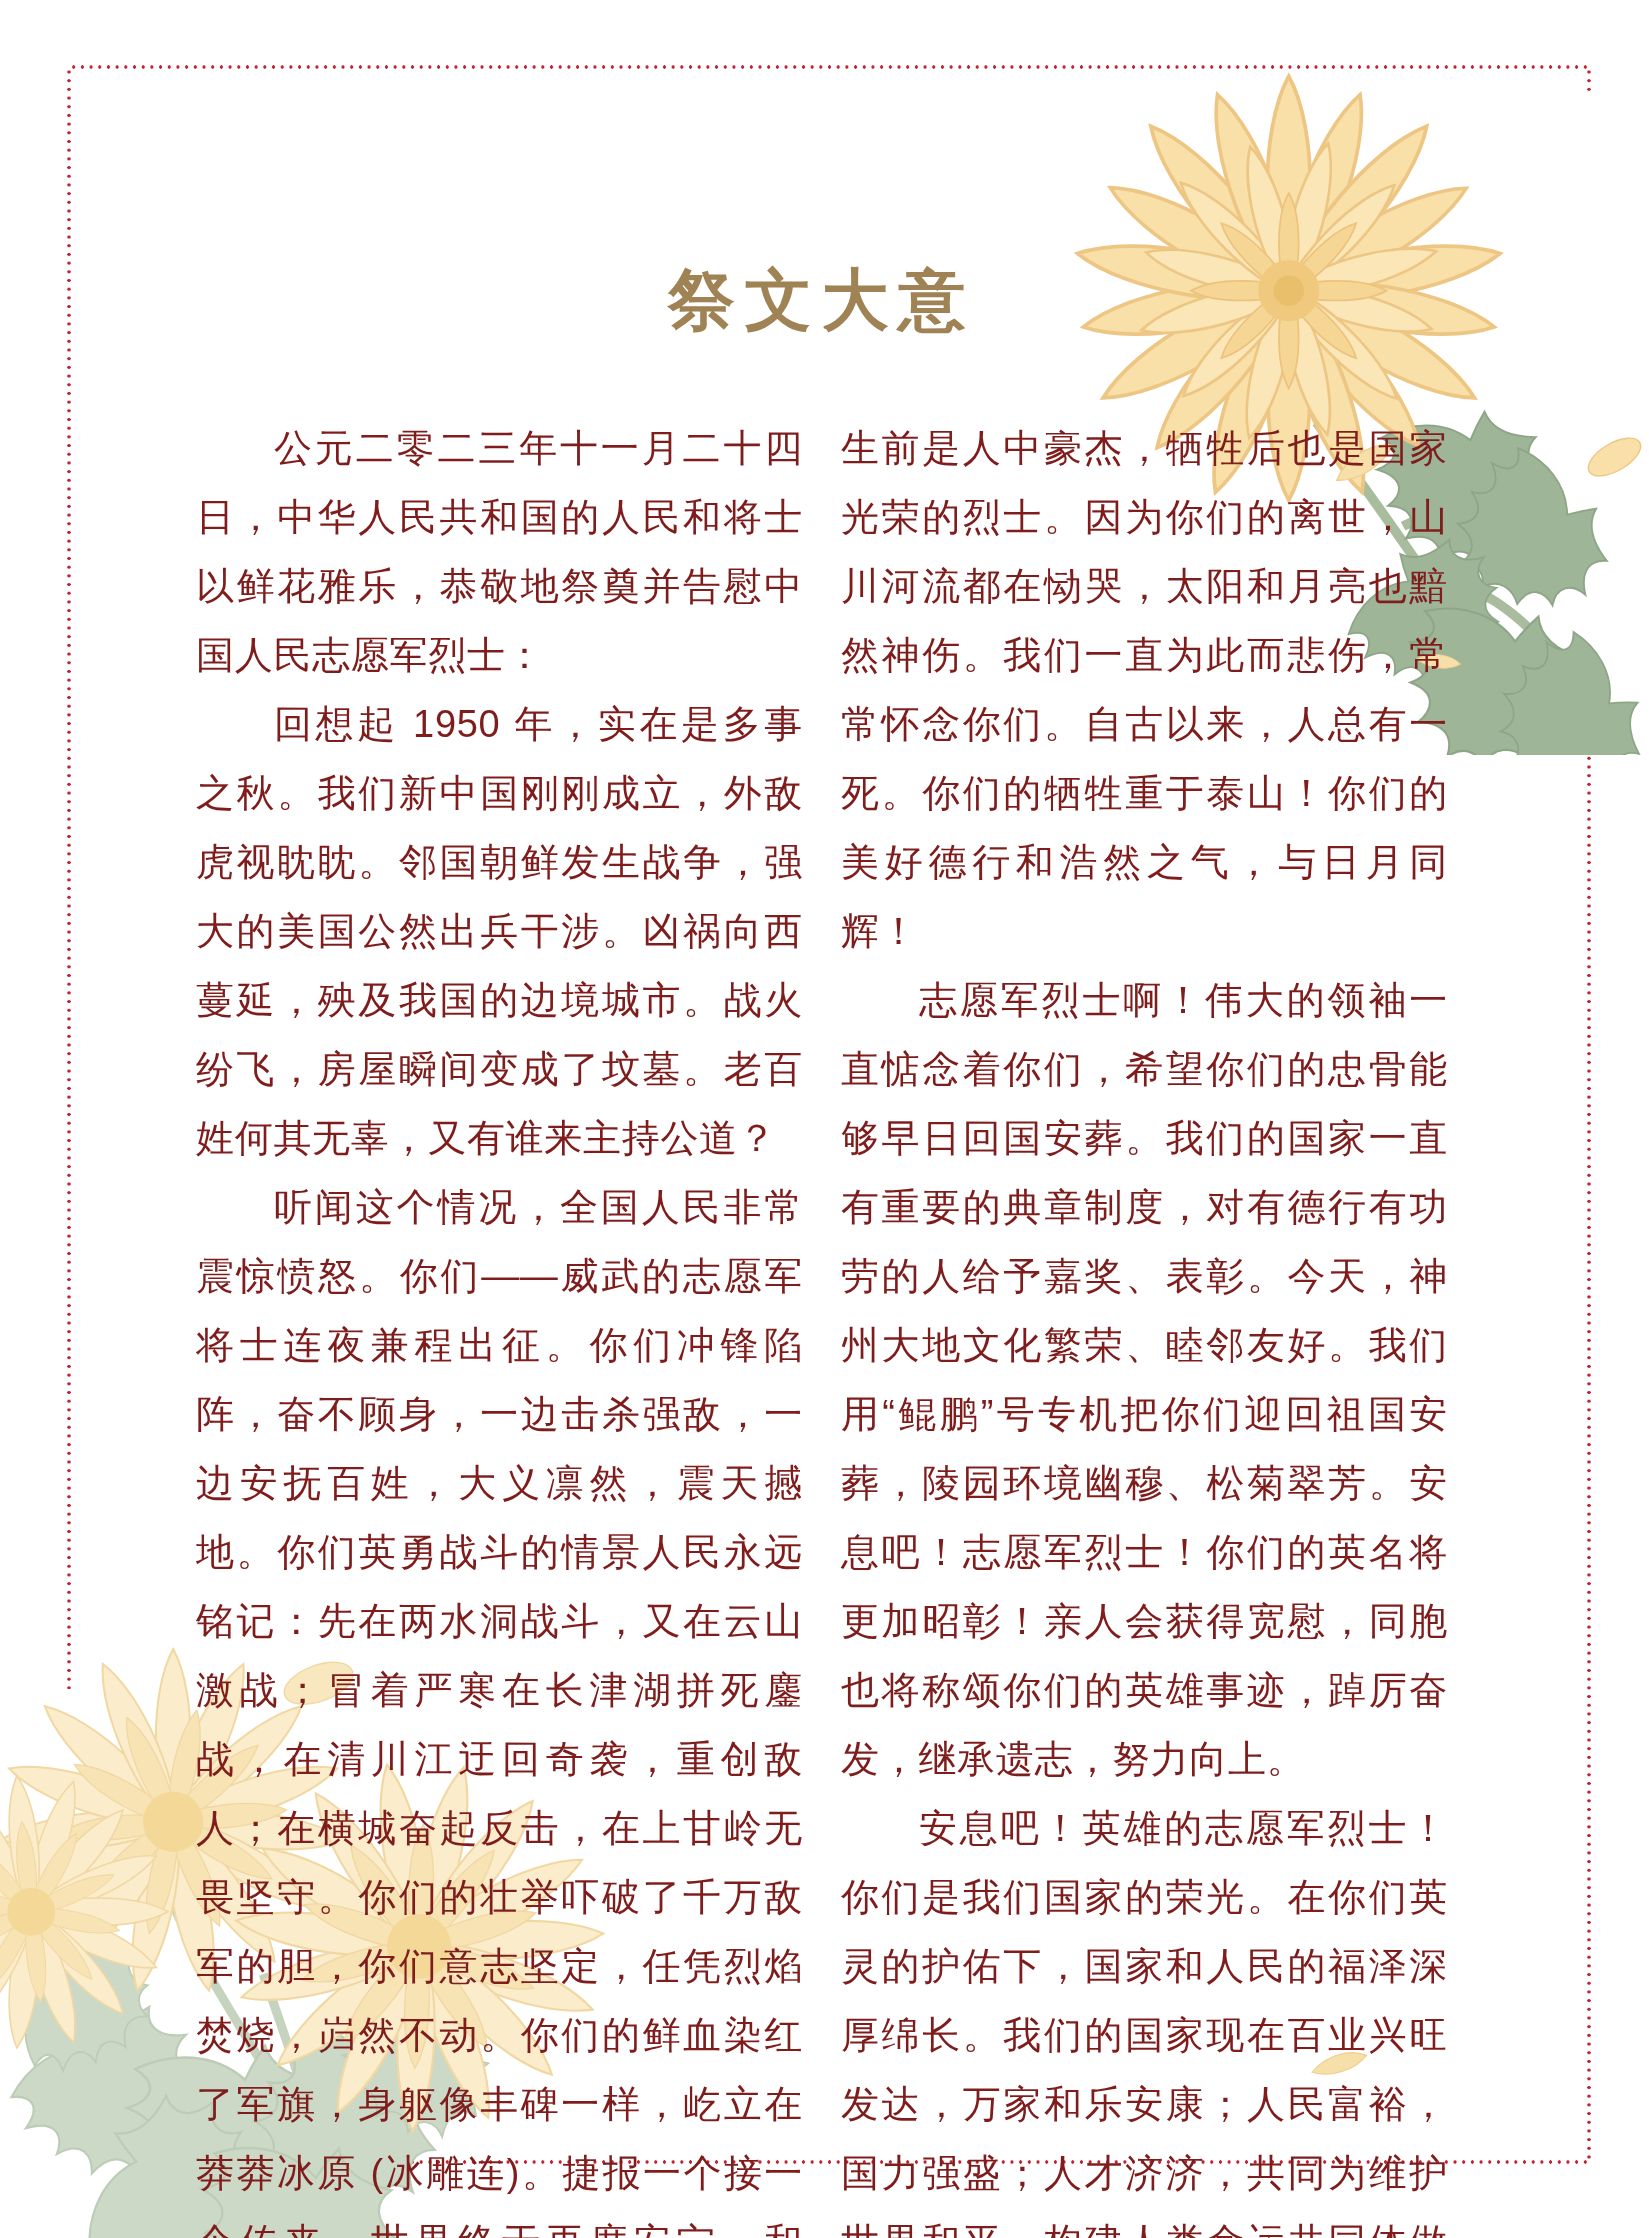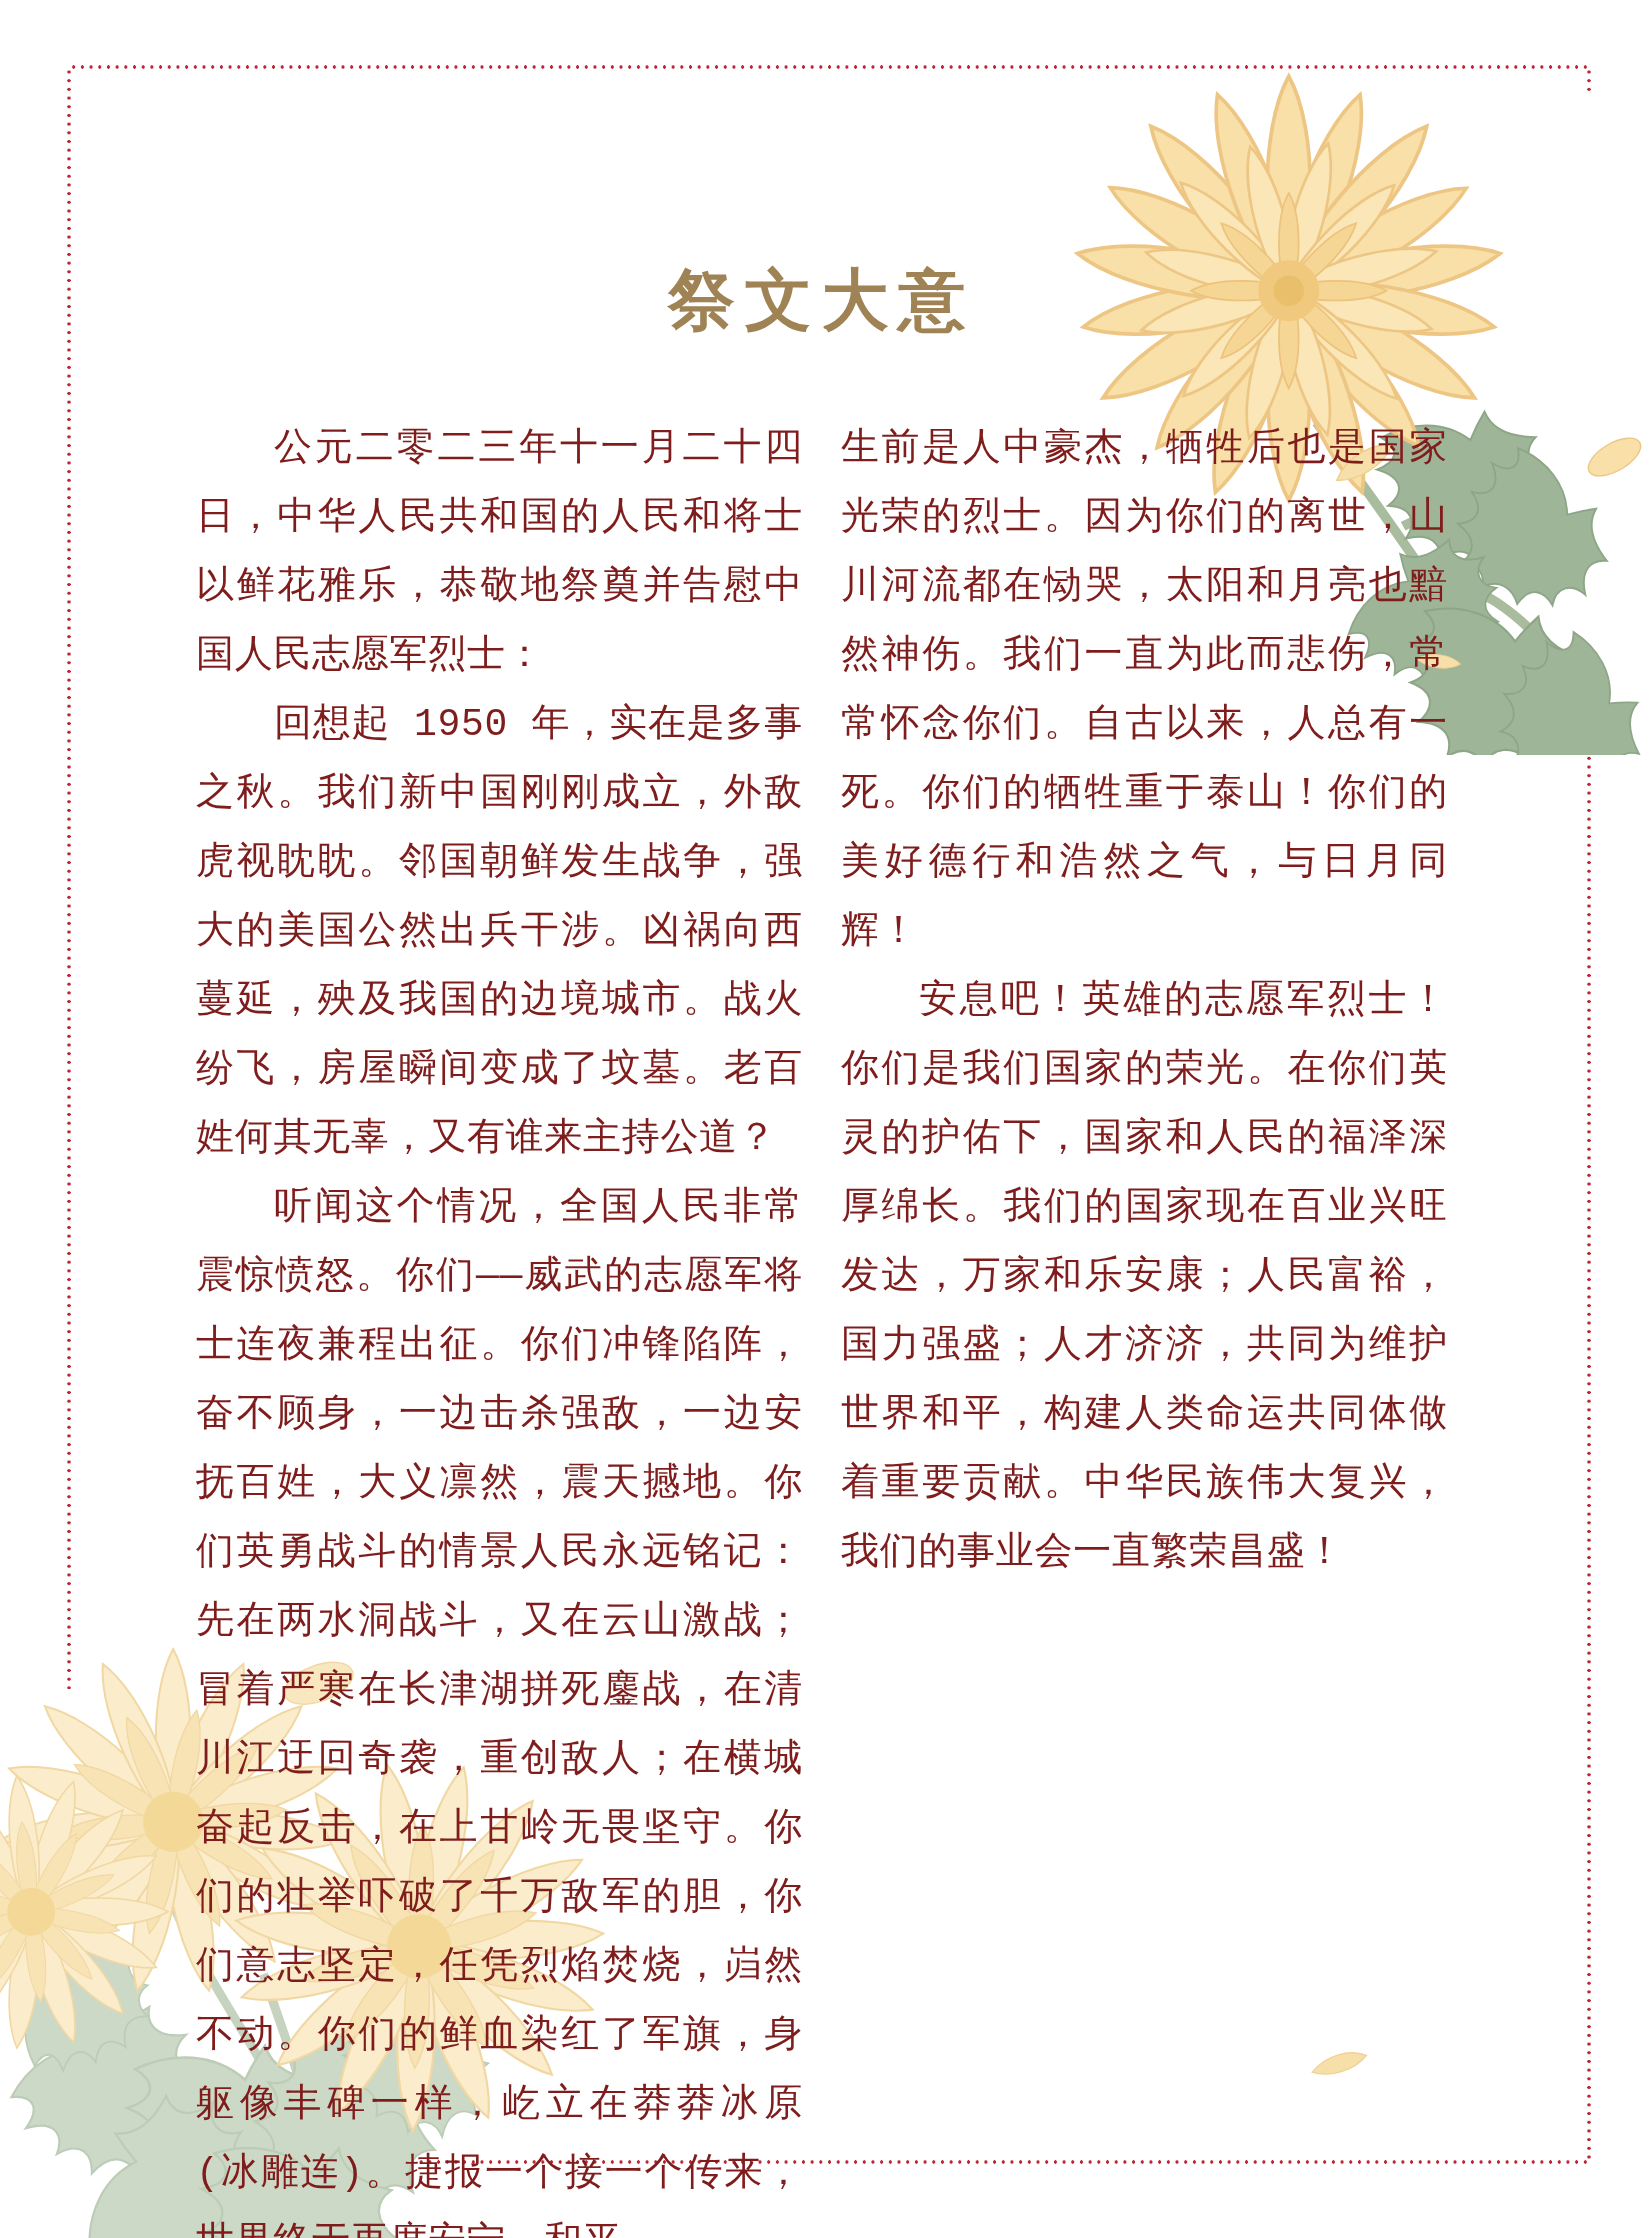--- a/index.html
+++ b/index.html
@@ -1,21 +1,21 @@
 <!DOCTYPE html>
 <html style="font-size:11px"><head>
 <meta charset="utf-8">
 <style>
   html,body{margin:0;padding:0;background:#ffffff;}
   .page{
     position:relative;
     width:1650px;height:2239px;
     background:#ffffff;
     overflow:hidden;
-    font-family:Liberation Mono, monospace;
+    font-family:Liberation Sans, sans-serif;
   }
   
   .dots-h{
     position:absolute;height:4.2px;
     background-image:radial-gradient(circle, #c02434 0, #c02434 1.7px, rgba(192,36,52,0) 1.9px);
     background-size:8.7px 4.2px;
     background-repeat:repeat-x;
     background-position:center;
   }
   .dots-v{
@@ -220,18 +220,19 @@
 
   <div class="col col-left">
     <p class="indent">公元二零二三年十一月二十四日，中华人民共和国的人民和将士以鲜花雅乐，恭敬地祭奠并告慰中国人民志愿军烈士：</p>
     <p class="indent">回想起 1950 年，实在是多事之秋。我们新中国刚刚成立，外敌虎视眈眈。邻国朝鲜发生战争，强大的美国公然出兵干涉。凶祸向西蔓延，殃及我国的边境城市。战火纷飞，房屋瞬间变成了坟墓。老百姓何其无辜，又有谁来主持公道？</p>
     <p class="indent">听闻这个情况，全国人民非常震惊愤怒。你们——威武的志愿军将士连夜兼程出征。你们冲锋陷阵，奋不顾身，一边击杀强敌，一边安抚百姓，大义凛然，震天撼地。你们英勇战斗的情景人民永远铭记：先在两水洞战斗，又在云山激战；冒着严寒在长津湖拼死鏖战，在清川江迂回奇袭，重创敌人；在横城奋起反击，在上甘岭无畏坚守。你们的壮举吓破了千万敌军的胆，你们意志坚定，任凭烈焰焚烧，岿然不动。你们的鲜血染红了军旗，身躯像丰碑一样，屹立在莽莽冰原 (冰雕连)。捷报一个接一个传来，世界终于再度安宁、和平。</p>
 
   </div>
 
   <div class="col col-right">
     <p>生前是人中豪杰，牺牲后也是国家光荣的烈士。因为你们的离世，山川河流都在恸哭，太阳和月亮也黯然神伤。我们一直为此而悲伤，常常怀念你们。自古以来，人总有一死。你们的牺牲重于泰山！你们的美好德行和浩然之气，与日月同辉！</p>
+    <p class="indent">志愿军烈士啊！伟大的领袖一直惦念着你们，希望你们的忠骨能够早日回国安葬。我们的国家一直有重要的典章制度，对有德行有功劳的人给予嘉奖、表彰。今天，神州大地文化繁荣、睦邻友好。我们用“鲲鹏”号专机把你们迎回祖国安葬，陵园环境幽穆、松菊翠芳。安息吧！志愿军烈士！你们的英名将更加昭彰！亲人会获得宽慰，同胞也将称颂你们的英雄事迹，踔厉奋发，继承遗志，努力向上。</p>
     <p class="indent">安息吧！英雄的志愿军烈士！你们是我们国家的荣光。在你们英灵的护佑下，国家和人民的福泽深厚绵长。我们的国家现在百业兴旺发达，万家和乐安康；人民富裕，国力强盛；人才济济，共同为维护世界和平，构建人类命运共同体做着重要贡献。中华民族伟大复兴，我们的事业会一直繁荣昌盛！</p>
 
   </div>
 
 </div>
 
 
 </body></html>

